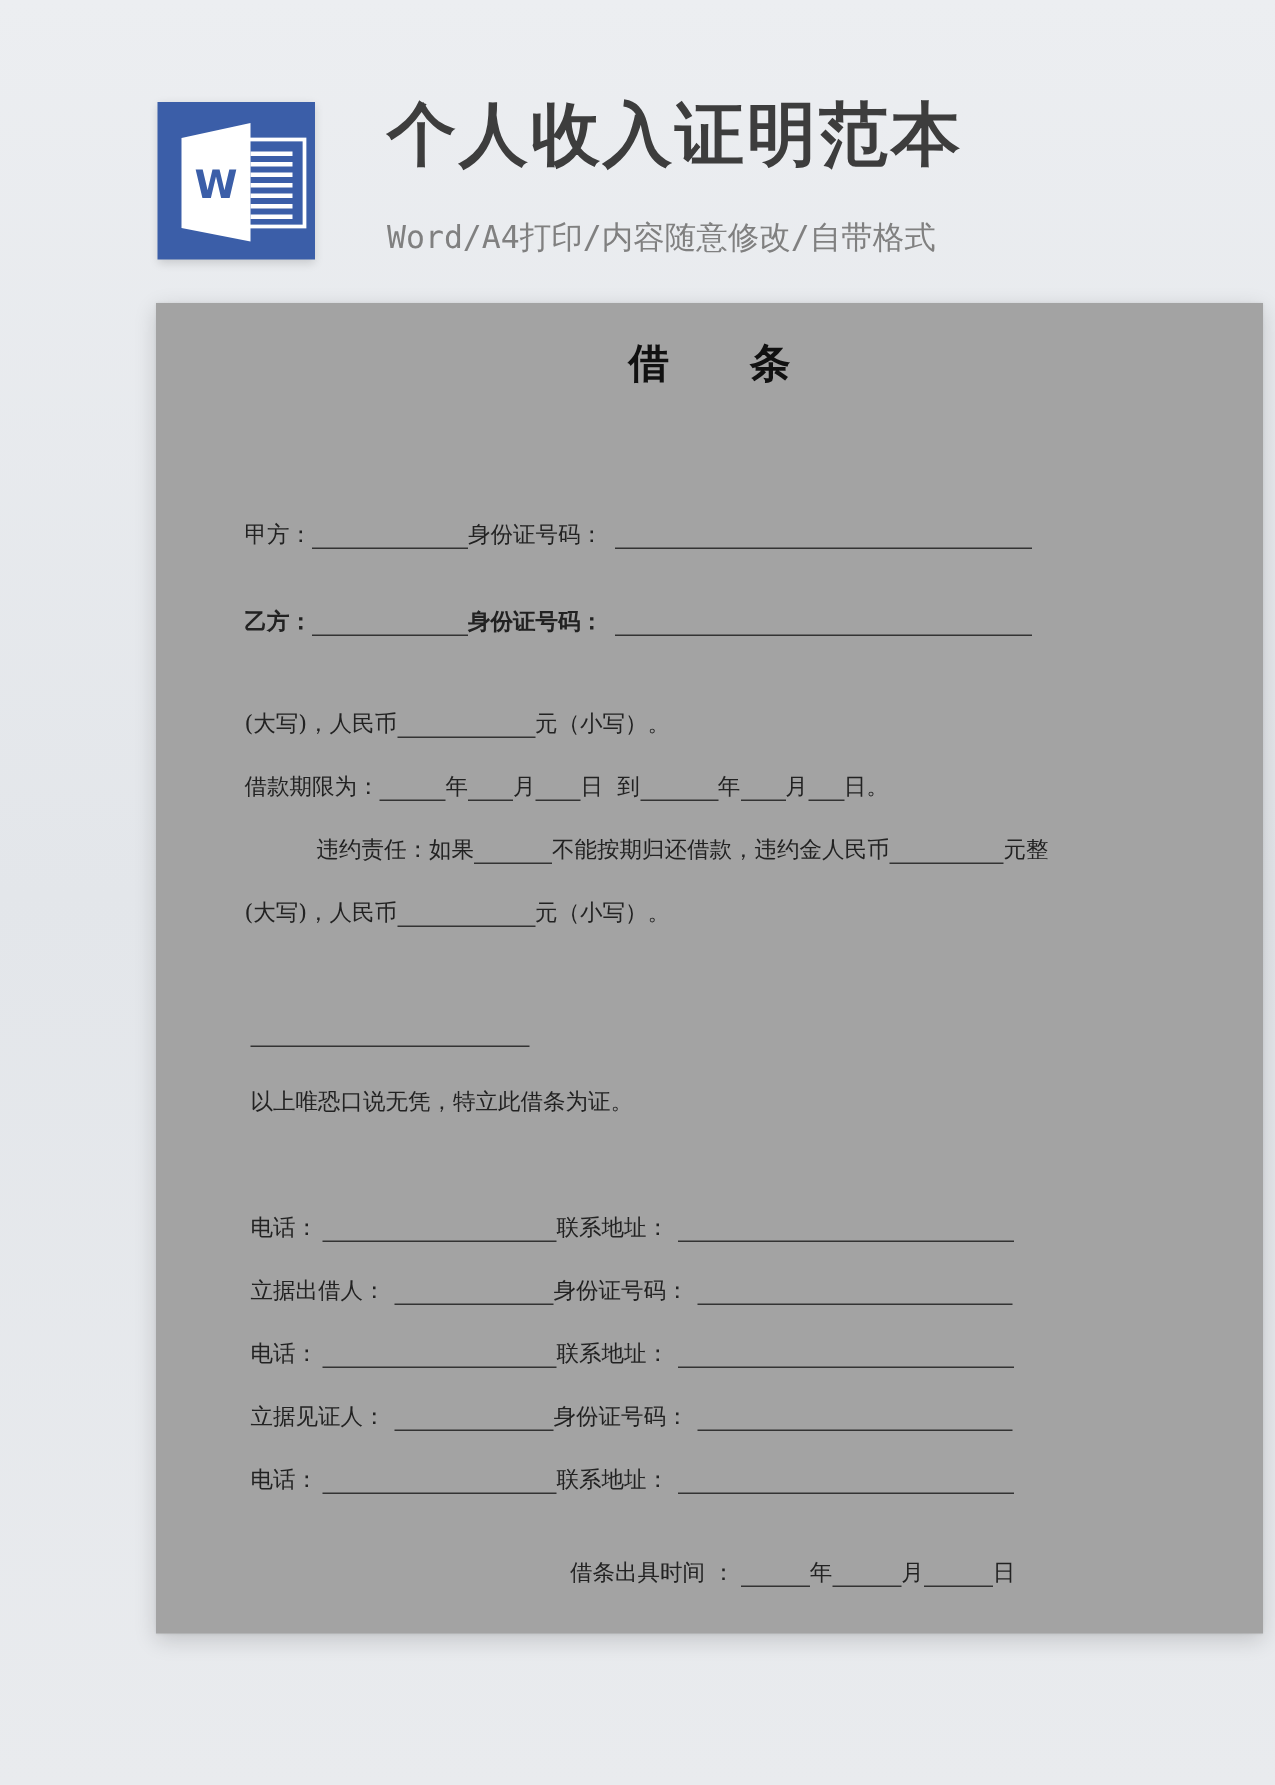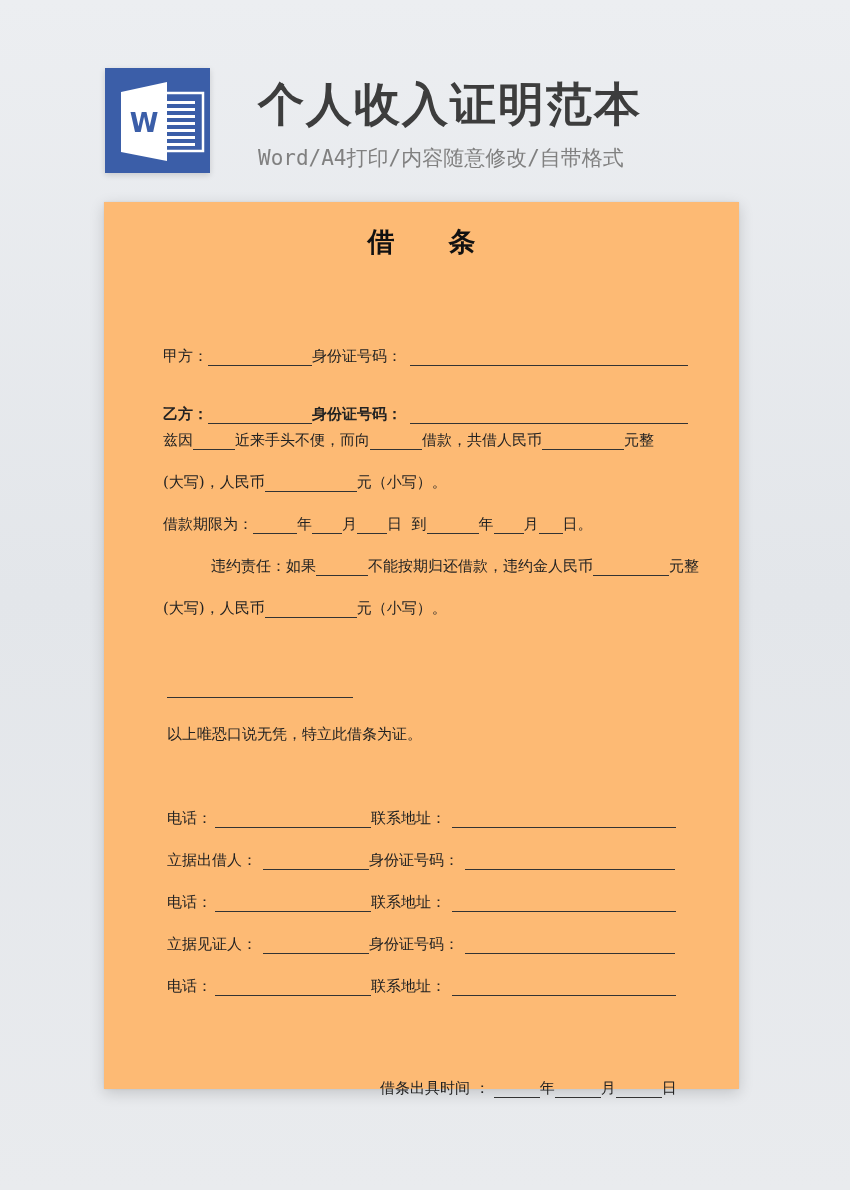--- a/index.html
+++ b/index.html
@@ -3,23 +3,23 @@
 <meta charset="utf-8">
 <style>
   html, body { margin:0; padding:0; }
   body {
     width:850px; height:1190px; position:relative; overflow:hidden;
     background: linear-gradient(180deg, #eceef1 0%, #e3e6ea 50%, #e9ebee 100%);
     font-family: "DejaVu Serif", "Liberation Serif", serif;
   }
   .word-icon { position:absolute; left:105px; top:68px; width:105px; height:105px; background:#3b5ea8; box-shadow:0 2px 6px rgba(0,0,0,0.15); }
   .word-icon svg { position:absolute; left:0; top:0; }
-  .header-title { position:absolute; left:258px; top:74px; font-family:"DejaVu Sans", sans-serif; font-size:46px; font-weight:bold; color:#3d3d3d; letter-spacing:2px; white-space:nowrap; }
+  .header-title { position:absolute; left:258px; top:59px; font-family:"DejaVu Sans", sans-serif; font-size:46px; font-weight:bold; color:#3d3d3d; letter-spacing:2px; white-space:nowrap; }
   .header-sub { position:absolute; left:258px; top:144px; font-family:"DejaVu Sans Mono", monospace; font-size:21px; color:#808080; white-space:nowrap; }
-  .page { position:absolute; left:104px; top:202px; width:635px; height:887px; background:#fdba74; box-shadow:0 4px 14px rgba(0,0,0,0.16), 0 0 2px rgba(0,0,0,0.08); }
+  .page { position:absolute; left:104px; top:202px; width:738px; height:887px; background:#a3a3a3; box-shadow:0 4px 14px rgba(0,0,0,0.16), 0 0 2px rgba(0,0,0,0.08); }
   .doc-title { position:absolute; left:0; width:100%; top:22px; text-align:center; font-size:27px; font-weight:bold; color:#111; letter-spacing:0; }
   .doc-title span { display:inline-block; }
   .doc-title .gap { width:54px; }
   .row { position:absolute; left:59px; font-size:15px; color:#222; white-space:nowrap; line-height:20px; height:20px; }
   .row span { display:inline-block; vertical-align:bottom; }
   .blank { border-bottom:1.4px solid #333; height:16px; }
 </style>
 </head>
 <body>
 
@@ -49,23 +49,20 @@
   </div>
 
   <div class="row" style="top:144px;text-align:right;">
     <span>甲方：</span><span class="blank" style="width:104px;"></span><span>身份证号码：</span><span class="blank" style="width:278px;margin-left:8px;"></span>
   </div>
 
   <div class="row" style="top:202px;font-weight:bold;">
     <span>乙方：</span><span class="blank" style="width:104px;"></span><span>身份证号码：</span><span class="blank" style="width:278px;margin-left:8px;"></span>
   </div>
 
-  <div class="row" style="top:228px;">
-    <span>兹因</span><span class="blank" style="width:42px;"></span><span>近来手头不便，而向</span><span class="blank" style="width:52px;"></span><span>借款，共借人民币</span><span class="blank" style="width:82px;"></span><span>元整</span>
-  </div>
 
   <div class="row" style="top:270px;">
     <span>(大写)，人民币</span><span class="blank" style="width:92px;"></span><span>元（小写）。</span>
   </div>
 
   <div class="row" style="top:312px;">
     <span>借款期限为：</span><span class="blank" style="width:44px;"></span><span>年</span><span class="blank" style="width:30px;"></span><span>月</span><span class="blank" style="width:30px;"></span><span>日</span><span style="white-space:pre;">  到</span><span class="blank" style="width:52px;"></span><span>年</span><span class="blank" style="width:30px;"></span><span>月</span><span class="blank" style="width:24px;"></span><span>日。</span>
   </div>
 
   <div class="row" style="top:354px;margin-left:48px;">
@@ -95,16 +92,16 @@
     <span>电话：</span><span class="blank" style="width:156px;margin-left:3px;"></span><span>联系地址：</span><span class="blank" style="width:224px;margin-left:6px;"></span>
   </div>
 
   <div class="row" style="top:732px;left:63px;">
     <span>立据见证人：</span><span class="blank" style="width:106px;margin-left:6px;"></span><span>身份证号码：</span><span class="blank" style="width:210px;margin-left:6px;"></span>
   </div>
   <div class="row" style="top:774px;left:63px;">
     <span>电话：</span><span class="blank" style="width:156px;margin-left:3px;"></span><span>联系地址：</span><span class="blank" style="width:224px;margin-left:6px;"></span>
   </div>
 
-  <div class="row" style="top:836px;left:276px;margin-top:40px;">
+  <div class="row" style="top:836px;left:276px;">
     <span style="white-space:pre;">借条出具时间 ：</span><span class="blank" style="width:46px;margin-left:4px;"></span><span>年</span><span class="blank" style="width:46px;"></span><span>月</span><span class="blank" style="width:46px;"></span><span>日</span>
   </div>
 </div>
 
 </body></html>

